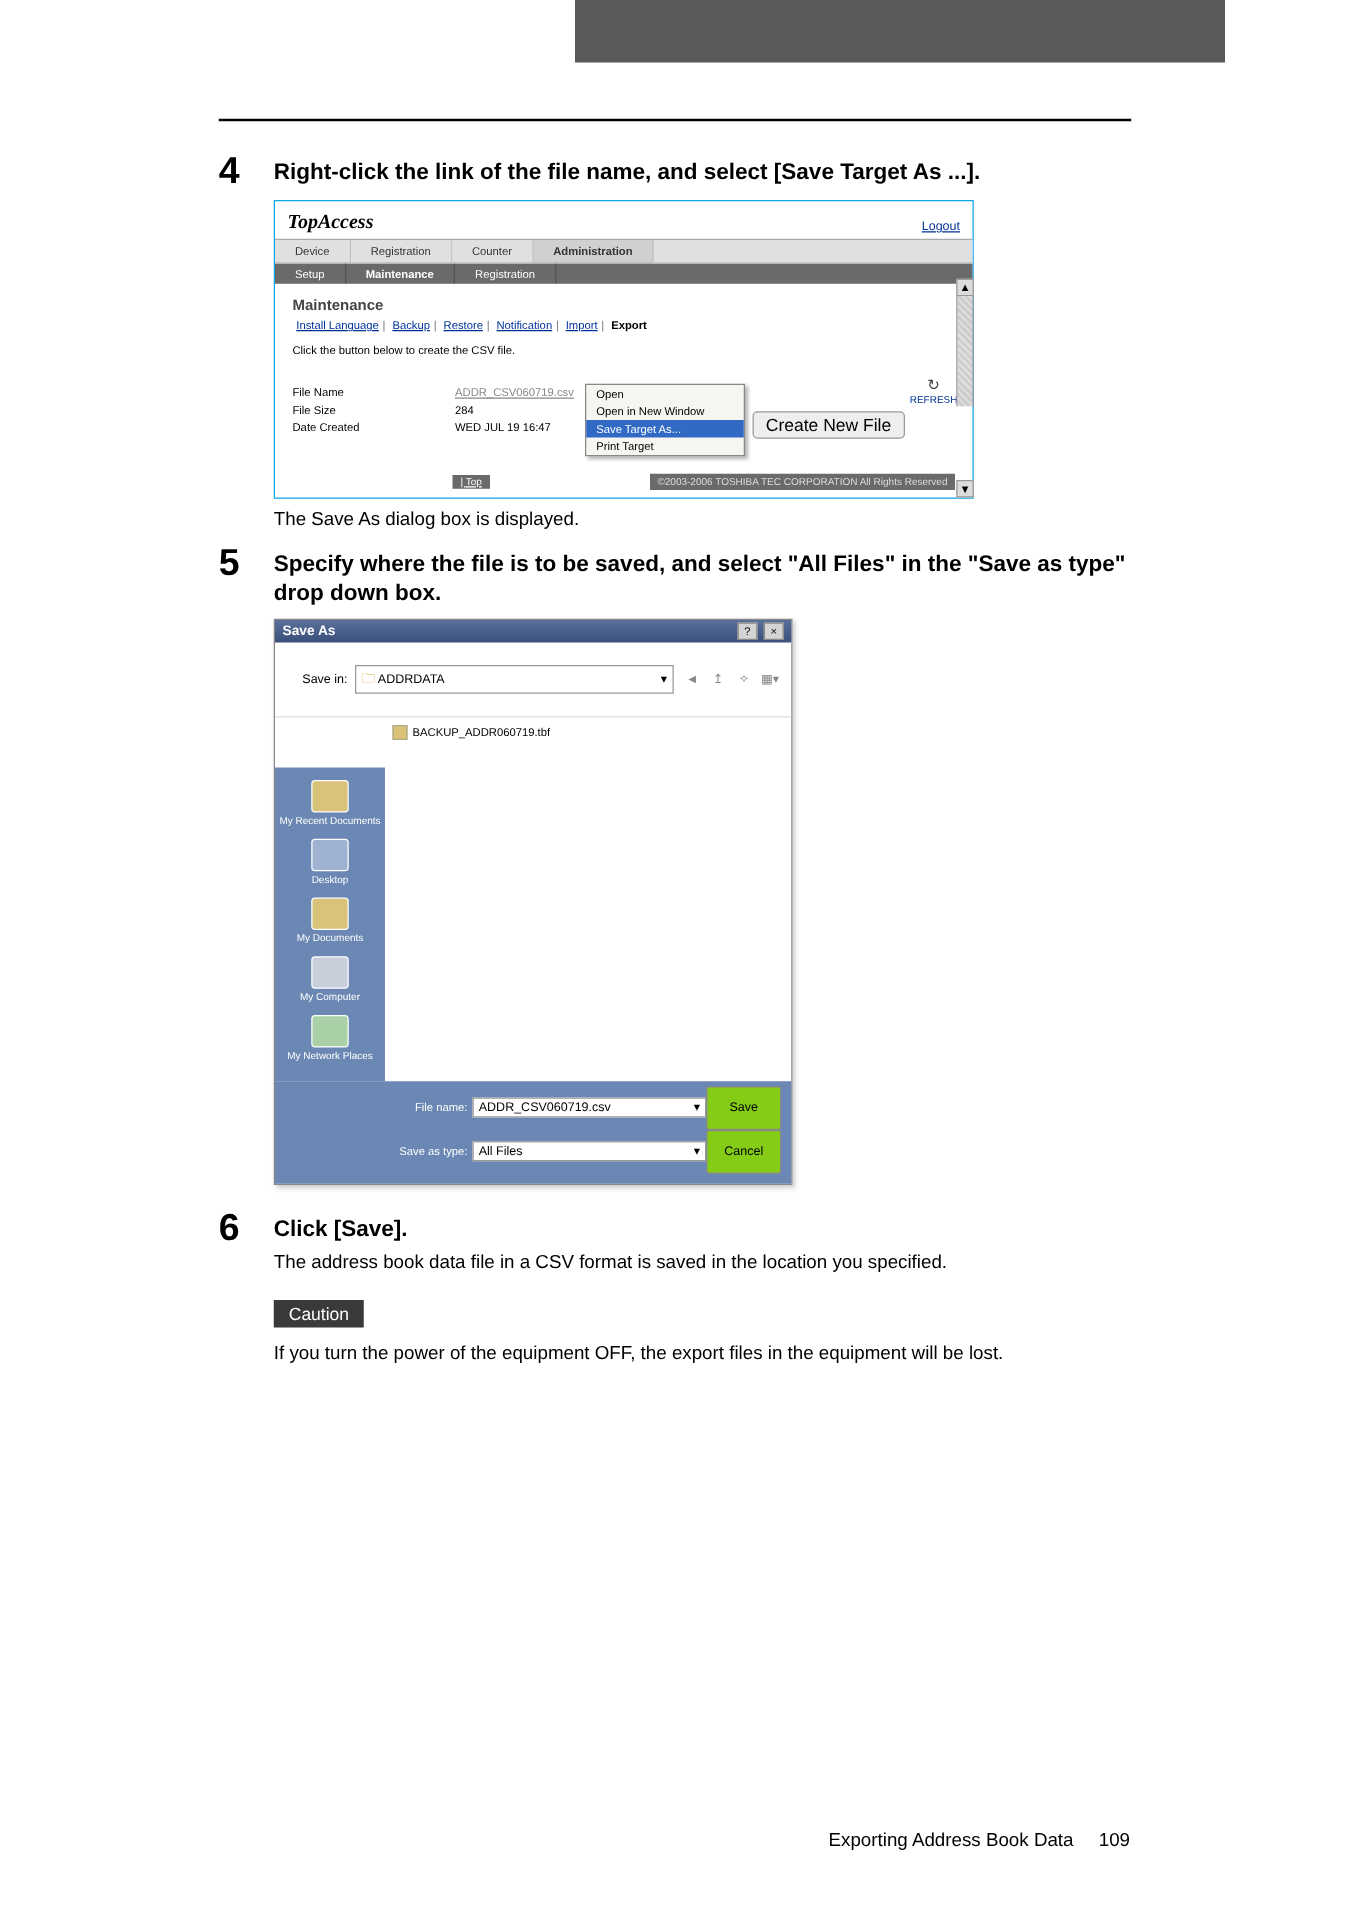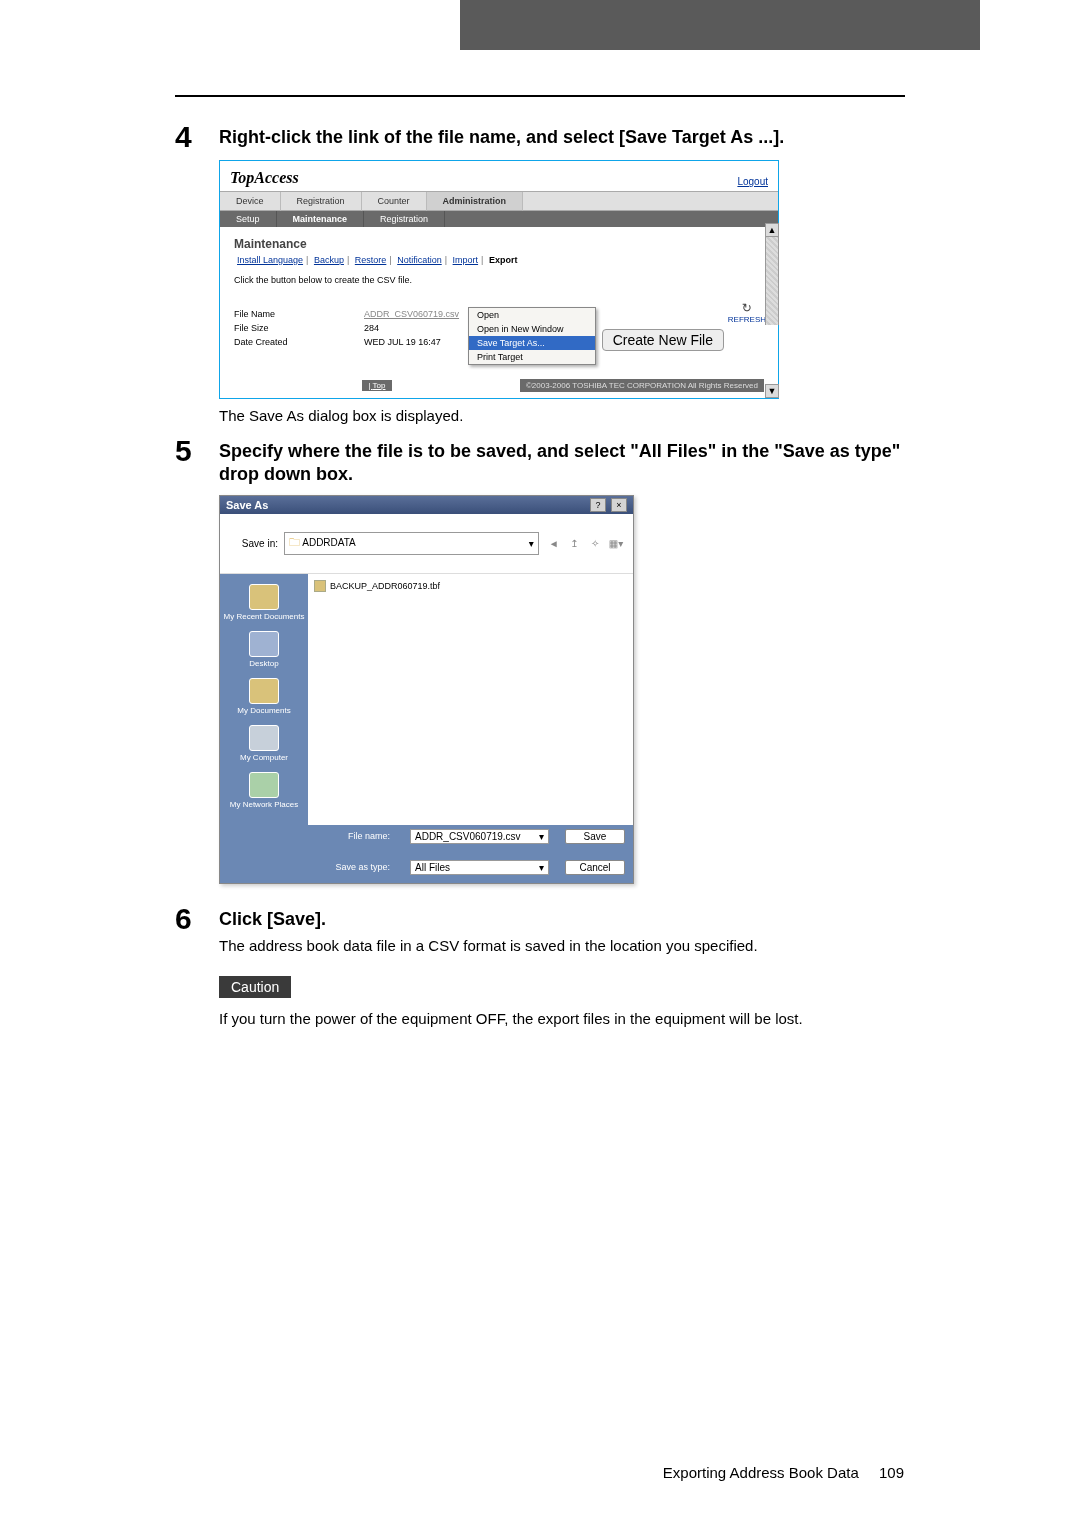--- a/index.html
+++ b/index.html
@@ -208,20 +208,21 @@
   .saveas-bar .navicons span{
     display:inline-block; width:18px; text-align:center; color:#888;
   }
   .saveas-main { display:flex; border-top:1px solid #ddd;}
   .saveas-places {
     width: 88px;
     background: #6b88b4;
     color:#fff;
     font-size:8px;
     padding: 6px 0;
+    margin-top: 40px;
   }
   .place { text-align:center; margin: 4px 0 10px 0;}
   .place .picon {
     width: 30px; height: 26px;
     background: #9fb2d2;
     border:1px solid #fff;
     margin: 0 auto 2px auto;
     border-radius:3px;
     position:relative;
   }
@@ -231,34 +232,34 @@
   .saveas-filearea {
     flex:1;
     padding: 6px;
     min-height: 220px;
   }
   .file-entry { display:flex; align-items:center; gap:4px; font-size:9px;}
   .file-entry .ficn { width:12px;height:12px;background:#d9c27a;border:1px solid #aa8;}
   .saveas-bottom {
     display:grid;
     grid-template-columns: 88px 70px 1fr 60px;
-    gap: 16px;
+    gap: 0;
     align-items:center;
     padding: 4px 8px 8px 0;
     background:#6b88b4;
   }
   .saveas-bottom .blank{}
   .saveas-bottom label { color:#fff; font-size:9px; text-align:right; padding-right:4px;}
   .saveas-bottom .dropf {
     background:#fff; border:1px solid #999; padding:1px 4px;
     display:flex; justify-content:space-between; align-items:center;
   }
   .saveas-bottom button {
-    font-size:10px; padding:1px 0;
-    background:#ffffff; border:1px solid #888; border-radius:2px;
+    font-size:10px; padding:11px 0;
+    background:#84cc16; border:1px solid #888; border-radius:2px;
   }
 
   .caution {
     display:inline-block;
     background:#3a3a3a;
     color:#fff;
     padding:3px 12px;
     font-size:14px;
     margin-left:44px;
     margin-top:12px;

